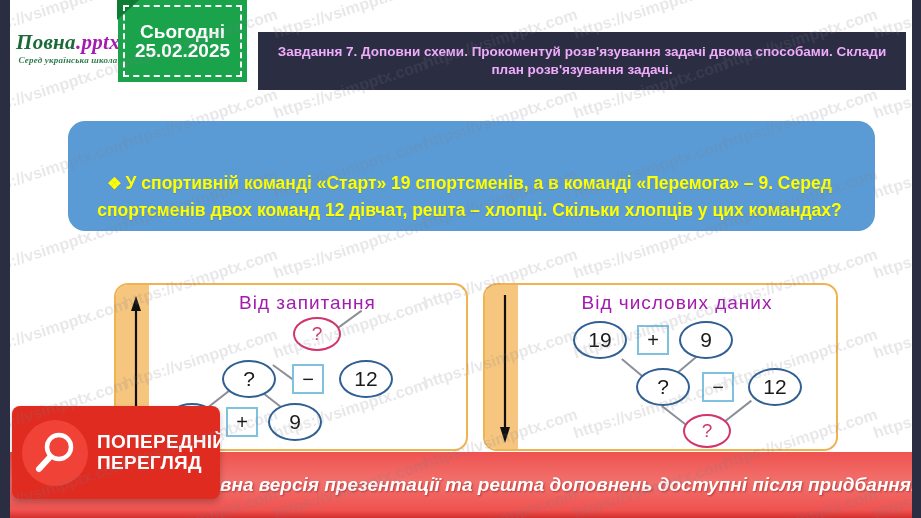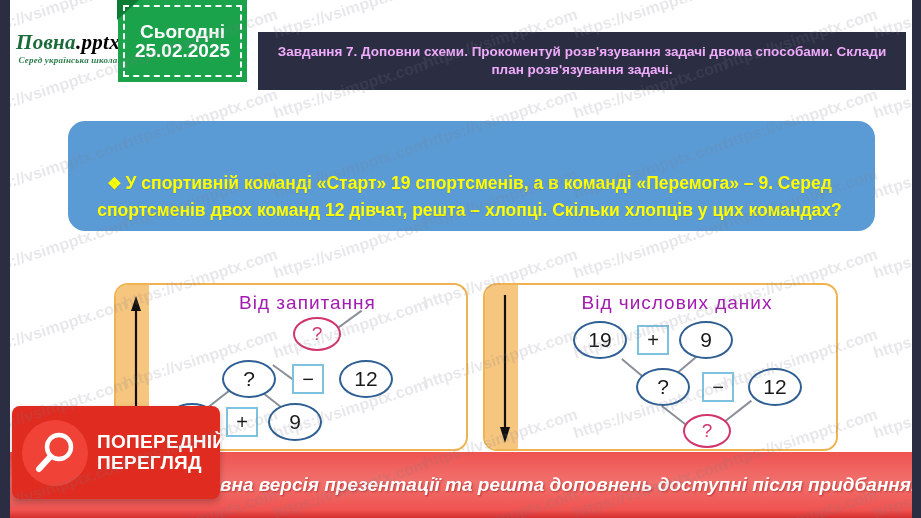--- a/index.html
+++ b/index.html
@@ -44,21 +44,21 @@
   }
   .logo-main {
     font-family: "Liberation Serif", serif;
     font-size: 21px;
     font-style: italic;
     font-weight: bold;
     color: #1b6b3a;
     letter-spacing: .3px;
     white-space: nowrap;
   }
-  .logo-main .dot-pptx { color: #000000; }
+  .logo-main .dot-pptx { color: #a21caf; }
   .logo-sub {
     margin-top: 3px;
     font-family: "Liberation Serif", serif;
     font-size: 9px;
     font-style: italic;
     font-weight: bold;
     color: #2f7d4d;
     letter-spacing: .2px;
     white-space: nowrap;
   }

